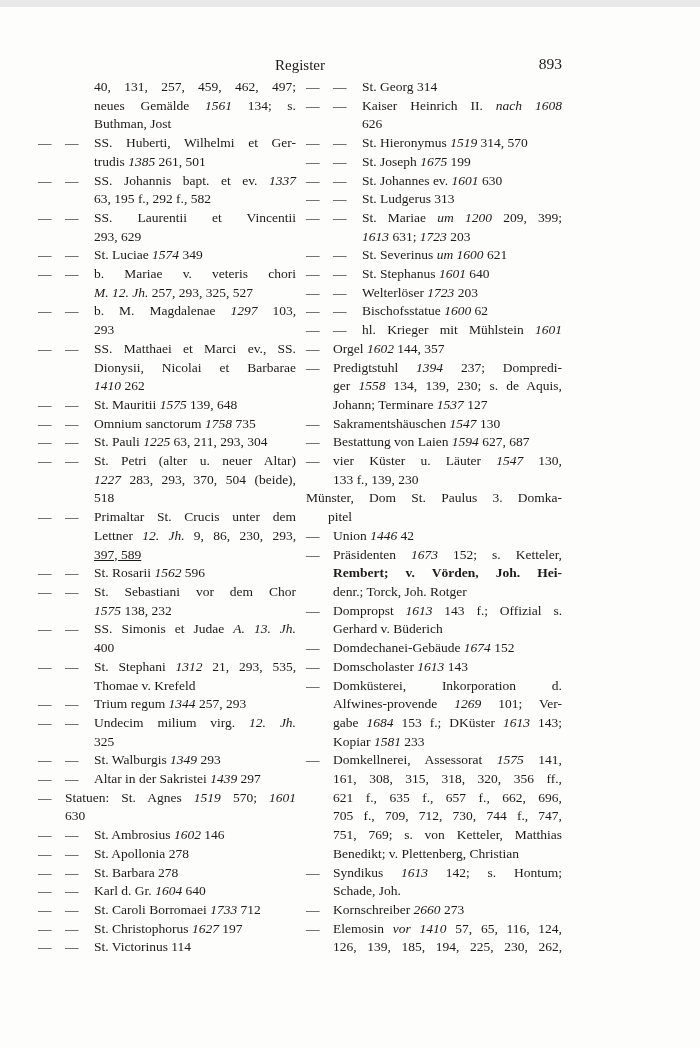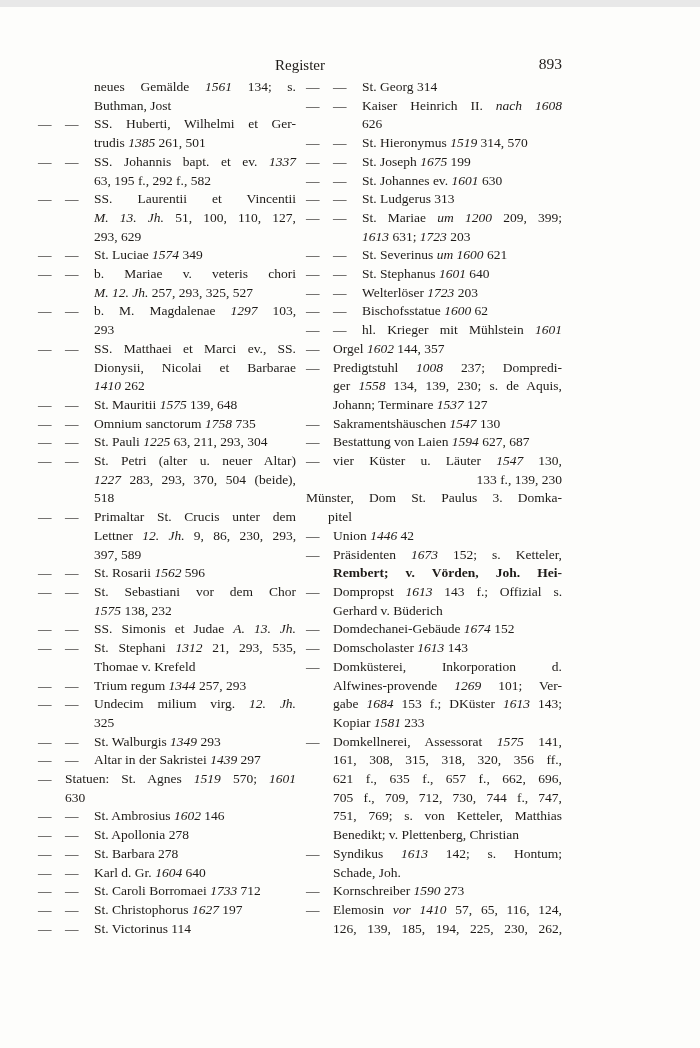--- a/index.html
+++ b/index.html
@@ -60,34 +60,34 @@
 </head>
 <body>
 
 <div class="page">
   <div class="hdr">
     <span class="hdr-title">Register</span>
     <span class="hdr-num">893</span>
   </div>
   <div class="col col-left" id="col-left">
       <div class="entry">
+        <div class="ln j" style="padding-left: 56px;">40, 131, 257, 459, 462, 497;</div>
         <div class="ln j" style="padding-left: 56px;">neues Gemälde <i>1561</i> 134; s.</div>
         <div class="ln" style="padding-left: 56px;">Buthman, Jost</div>
       </div>
       <div class="entry">
         <div class="ln j" style="padding-left: 56px;"><span class="dash" style="left: 0px;">—</span><span class="dash" style="left: 27px;">—</span>SS. Huberti, Wilhelmi et Ger-</div>
         <div class="ln" style="padding-left: 56px;">trudis <i>1385</i> 261, 501</div>
       </div>
       <div class="entry">
         <div class="ln j" style="padding-left: 56px;"><span class="dash" style="left: 0px;">—</span><span class="dash" style="left: 27px;">—</span>SS. Johannis bapt. et ev. <i>1337</i></div>
         <div class="ln" style="padding-left: 56px;">63, 195 f., 292 f., 582</div>
       </div>
       <div class="entry">
         <div class="ln j" style="padding-left: 56px;"><span class="dash" style="left: 0px;">—</span><span class="dash" style="left: 27px;">—</span>SS. Laurentii et Vincentii</div>
-        <div class="ln j" style="padding-left: 56px;"><i>M. 13. Jh.</i> 51, 100, 110, 127,</div>
         <div class="ln" style="padding-left: 56px;">293, 629</div>
       </div>
       <div class="entry">
         <div class="ln" style="padding-left: 56px;"><span class="dash" style="left: 0px;">—</span><span class="dash" style="left: 27px;">—</span>St. Luciae <i>1574</i> 349</div>
       </div>
       <div class="entry">
         <div class="ln j" style="padding-left: 56px;"><span class="dash" style="left: 0px;">—</span><span class="dash" style="left: 27px;">—</span>b. Mariae v. veteris chori</div>
         <div class="ln" style="padding-left: 56px;"><i>M. 12. Jh.</i> 257, 293, 325, 527</div>
       </div>
       <div class="entry">
@@ -109,31 +109,32 @@
         <div class="ln" style="padding-left: 56px;"><span class="dash" style="left: 0px;">—</span><span class="dash" style="left: 27px;">—</span>St. Pauli <i>1225</i> 63, 211, 293, 304</div>
       </div>
       <div class="entry">
         <div class="ln j" style="padding-left: 56px;"><span class="dash" style="left: 0px;">—</span><span class="dash" style="left: 27px;">—</span>St. Petri (alter u. neuer Altar)</div>
         <div class="ln j" style="padding-left: 56px;"><i>1227</i> 283, 293, 370, 504 (beide),</div>
         <div class="ln" style="padding-left: 56px;">518</div>
       </div>
       <div class="entry">
         <div class="ln j" style="padding-left: 56px;"><span class="dash" style="left: 0px;">—</span><span class="dash" style="left: 27px;">—</span>Primaltar St. Crucis unter dem</div>
         <div class="ln j" style="padding-left: 56px;">Lettner <i>12. Jh.</i> 9, 86, 230, 293,</div>
-        <div class="ln" style="padding-left: 56px;">397, 589</div>
+        <div class="ln" style="padding-left: 56px; text-decoration: underline;">397, 589</div>
       </div>
       <div class="entry">
         <div class="ln" style="padding-left: 56px;"><span class="dash" style="left: 0px;">—</span><span class="dash" style="left: 27px;">—</span>St. Rosarii <i>1562</i> 596</div>
       </div>
       <div class="entry">
         <div class="ln j" style="padding-left: 56px;"><span class="dash" style="left: 0px;">—</span><span class="dash" style="left: 27px;">—</span>St. Sebastiani vor dem Chor</div>
         <div class="ln" style="padding-left: 56px;"><i>1575</i> 138, 232</div>
       </div>
       <div class="entry">
         <div class="ln j" style="padding-left: 56px;"><span class="dash" style="left: 0px;">—</span><span class="dash" style="left: 27px;">—</span>SS. Simonis et Judae <i>A. 13. Jh.</i></div>
+        <div class="ln" style="padding-left: 56px;">400</div>
       </div>
       <div class="entry">
         <div class="ln j" style="padding-left: 56px;"><span class="dash" style="left: 0px;">—</span><span class="dash" style="left: 27px;">—</span>St. Stephani <i>1312</i> 21, 293, 535,</div>
         <div class="ln" style="padding-left: 56px;">Thomae v. Krefeld</div>
       </div>
       <div class="entry">
         <div class="ln" style="padding-left: 56px;"><span class="dash" style="left: 0px;">—</span><span class="dash" style="left: 27px;">—</span>Trium regum <i>1344</i> 257, 293</div>
       </div>
       <div class="entry">
         <div class="ln j" style="padding-left: 56px;"><span class="dash" style="left: 0px;">—</span><span class="dash" style="left: 27px;">—</span>Undecim milium virg. <i>12. Jh.</i></div>
@@ -207,44 +208,45 @@
       <div class="entry">
         <div class="ln" style="padding-left: 56px;"><span class="dash" style="left: 0px;">—</span><span class="dash" style="left: 27px;">—</span>Bischofsstatue <i>1600</i> 62</div>
       </div>
       <div class="entry">
         <div class="ln j" style="padding-left: 56px;"><span class="dash" style="left: 0px;">—</span><span class="dash" style="left: 27px;">—</span>hl. Krieger mit Mühlstein <i>1601</i></div>
       </div>
       <div class="entry">
         <div class="ln" style="padding-left: 27px;"><span class="dash" style="left: 0px;">—</span>Orgel <i>1602</i> 144, 357</div>
       </div>
       <div class="entry">
-        <div class="ln j" style="padding-left: 27px;"><span class="dash" style="left: 0px;">—</span>Predigtstuhl <i>1008</i> 237; Dompredi-</div>
+        <div class="ln j" style="padding-left: 27px;"><span class="dash" style="left: 0px;">—</span>Predigtstuhl <i>1394</i> 237; Dompredi-</div>
         <div class="ln j" style="padding-left: 27px;">ger <i>1558</i> 134, 139, 230; s. de Aquis,</div>
         <div class="ln" style="padding-left: 27px;">Johann; Terminare <i>1537</i> 127</div>
       </div>
       <div class="entry">
         <div class="ln" style="padding-left: 27px;"><span class="dash" style="left: 0px;">—</span>Sakramentshäuschen <i>1547</i> 130</div>
       </div>
       <div class="entry">
         <div class="ln" style="padding-left: 27px;"><span class="dash" style="left: 0px;">—</span>Bestattung von Laien <i>1594</i> 627, 687</div>
       </div>
       <div class="entry">
         <div class="ln j" style="padding-left: 27px;"><span class="dash" style="left: 0px;">—</span>vier Küster u. Läuter <i>1547</i> 130,</div>
-        <div class="ln" style="padding-left: 27px; text-align: right;">133 f., 139, 230</div>
+        <div class="ln" style="padding-left: 27px;">133 f., 139, 230</div>
       </div>
       <div class="entry">
         <div class="ln j" style="padding-left: 0px;">Münster, Dom St. Paulus 3. Domka-</div>
         <div class="ln" style="padding-left: 22px;">pitel</div>
       </div>
       <div class="entry">
         <div class="ln" style="padding-left: 27px;"><span class="dash" style="left: 0px;">—</span>Union <i>1446</i> 42</div>
       </div>
       <div class="entry">
         <div class="ln j" style="padding-left: 27px;"><span class="dash" style="left: 0px;">—</span>Präsidenten <i>1673</i> 152; s. Ketteler,</div>
         <div class="ln j" style="padding-left: 27px; font-weight: bold;">Rembert; v. Vörden, Joh. Hei-</div>
+        <div class="ln" style="padding-left: 27px;">denr.; Torck, Joh. Rotger</div>
       </div>
       <div class="entry">
         <div class="ln j" style="padding-left: 27px;"><span class="dash" style="left: 0px;">—</span>Dompropst <i>1613</i> 143 f.; Offizial s.</div>
         <div class="ln" style="padding-left: 27px;">Gerhard v. Büderich</div>
       </div>
       <div class="entry">
         <div class="ln" style="padding-left: 27px;"><span class="dash" style="left: 0px;">—</span>Domdechanei-Gebäude <i>1674</i> 152</div>
       </div>
       <div class="entry">
         <div class="ln" style="padding-left: 27px;"><span class="dash" style="left: 0px;">—</span>Domscholaster <i>1613</i> 143</div>
@@ -261,20 +263,20 @@
         <div class="ln j" style="padding-left: 27px;">621 f., 635 f., 657 f., 662, 696,</div>
         <div class="ln j" style="padding-left: 27px;">705 f., 709, 712, 730, 744 f., 747,</div>
         <div class="ln j" style="padding-left: 27px;">751, 769; s. von Ketteler, Matthias</div>
         <div class="ln" style="padding-left: 27px;">Benedikt; v. Plettenberg, Christian</div>
       </div>
       <div class="entry">
         <div class="ln j" style="padding-left: 27px;"><span class="dash" style="left: 0px;">—</span>Syndikus <i>1613</i> 142; s. Hontum;</div>
         <div class="ln" style="padding-left: 27px;">Schade, Joh.</div>
       </div>
       <div class="entry">
-        <div class="ln" style="padding-left: 27px;"><span class="dash" style="left: 0px;">—</span>Kornschreiber <i>1590</i> 273</div>
+        <div class="ln" style="padding-left: 27px;"><span class="dash" style="left: 0px;">—</span>Kornschreiber <i>2660</i> 273</div>
       </div>
       <div class="entry">
         <div class="ln j" style="padding-left: 27px;"><span class="dash" style="left: 0px;">—</span>Elemosin <i>vor 1410</i> 57, 65, 116, 124,</div>
         <div class="ln j" style="padding-left: 27px;">126, 139, 185, 194, 225, 230, 262,</div>
       </div>
     </div>
 </div>
 
 </body></html>

